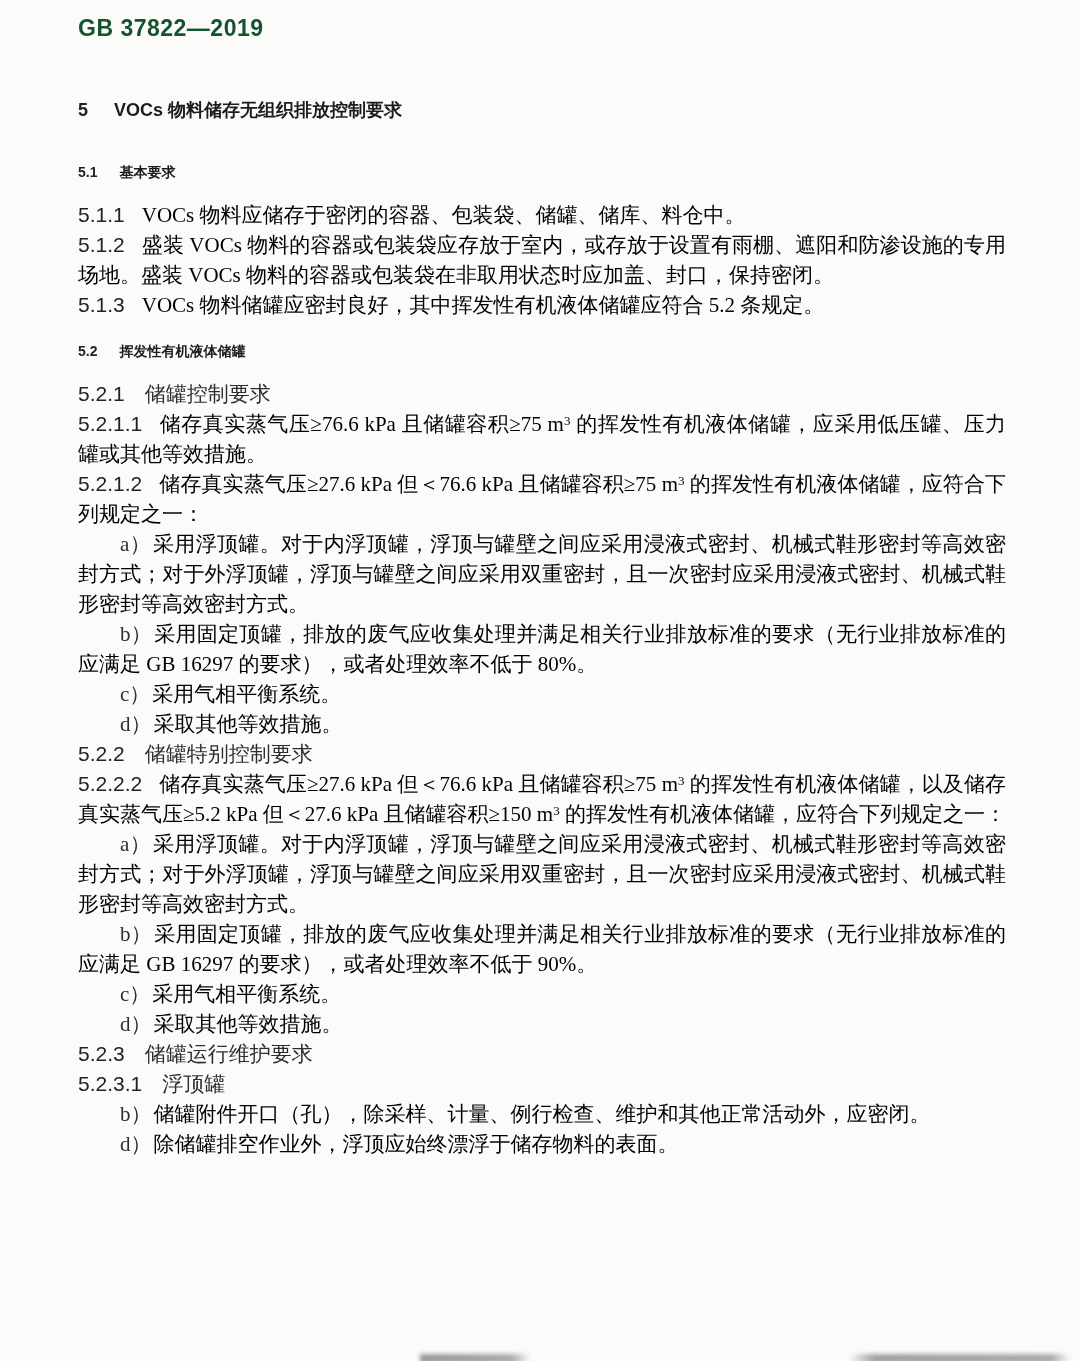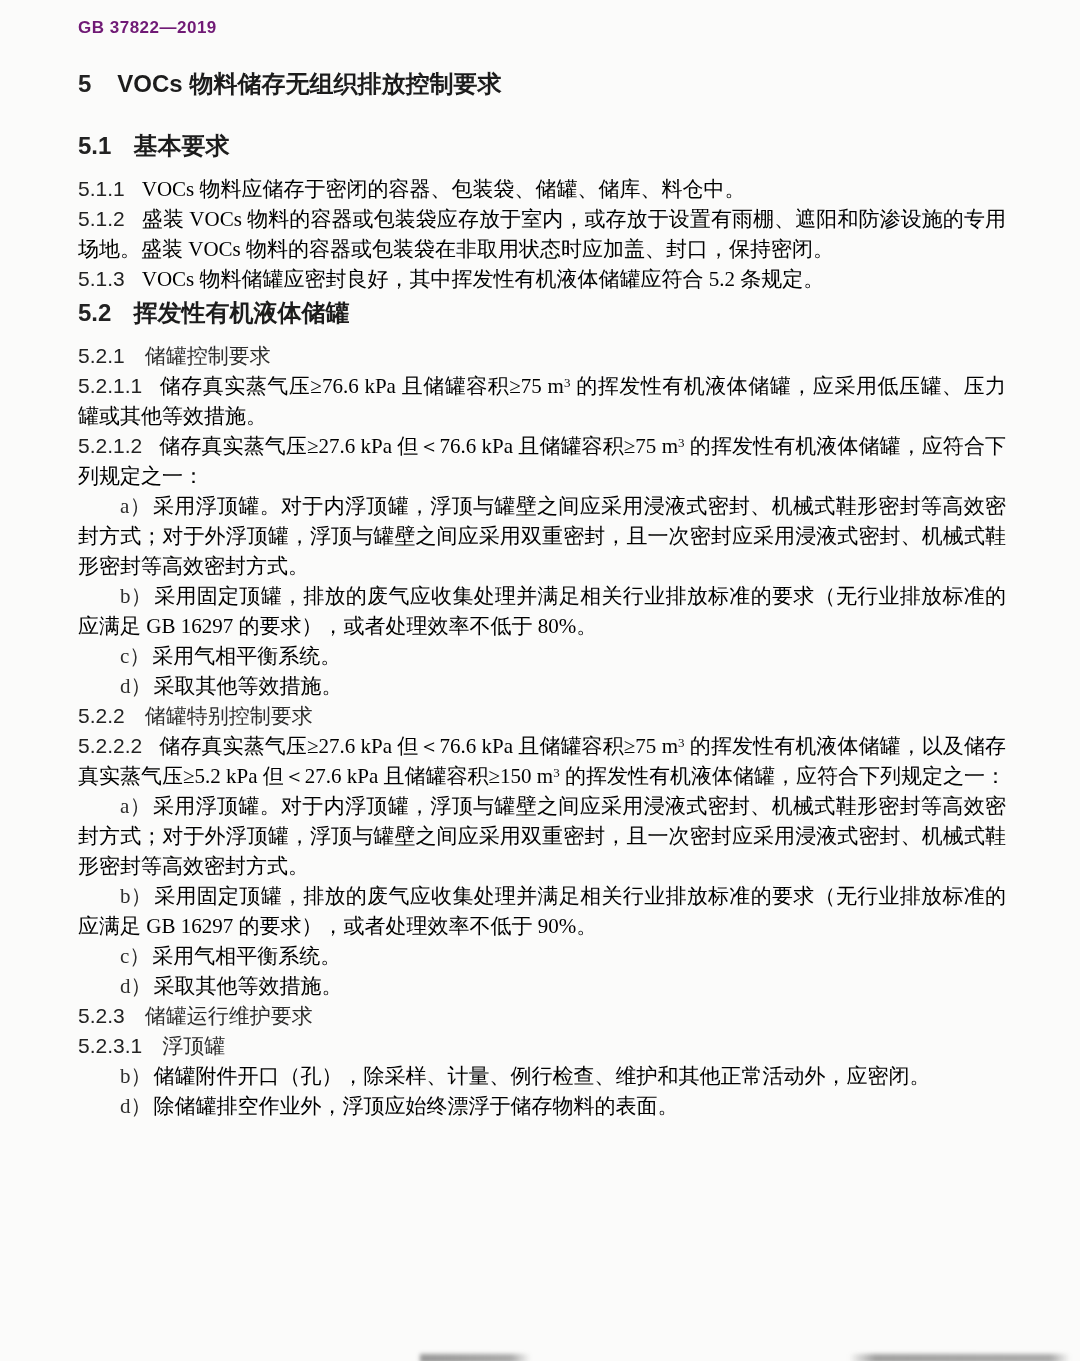--- a/index.html
+++ b/index.html
@@ -11,33 +11,33 @@
     overflow:hidden;position:relative;
   }
   .page{
     padding:13px 74px 0 78px;
     font-size:21px;
     line-height:30px;
   }
   
   .doc-num{
     font-family:"Liberation Sans","DejaVu Sans",sans-serif;
-    font-weight:700;font-size:17px;letter-spacing:.5px;
-    color:#701a75;margin:0 0 26px 0;
+    font-weight:700;font-size:23px;letter-spacing:.5px;
+    color:#14532d;margin:0 0 52px 0;
   }
   
   .h1{
-    font-weight:700;font-size:24px;color:#1c1c1c;
+    font-weight:700;font-size:18px;color:#1c1c1c;
     margin:0 0 32px 0;
     font-family:"Liberation Sans","DejaVu Sans",sans-serif;
   }
   .h1 .num{margin-right:26px;font-weight:700;}
   .h2{
-    font-weight:700;font-size:24px;color:#1c1c1c;
-    margin:4px 0 13px 0;
+    font-weight:700;font-size:14px;color:#1c1c1c;
+    margin:16px 0 13px 0;
     font-family:"Liberation Sans","DejaVu Sans",sans-serif;
   }
   .h2 .num{margin-right:22px;font-weight:700;}
   .h3{margin:0;}
   .h3 .num{margin-right:20px;text-align:center;}
   
   p.blk{margin:0;text-align:justify;}
   .num{
     font-family:"Liberation Sans","DejaVu Sans",sans-serif;
     font-weight:400;color:#222;

